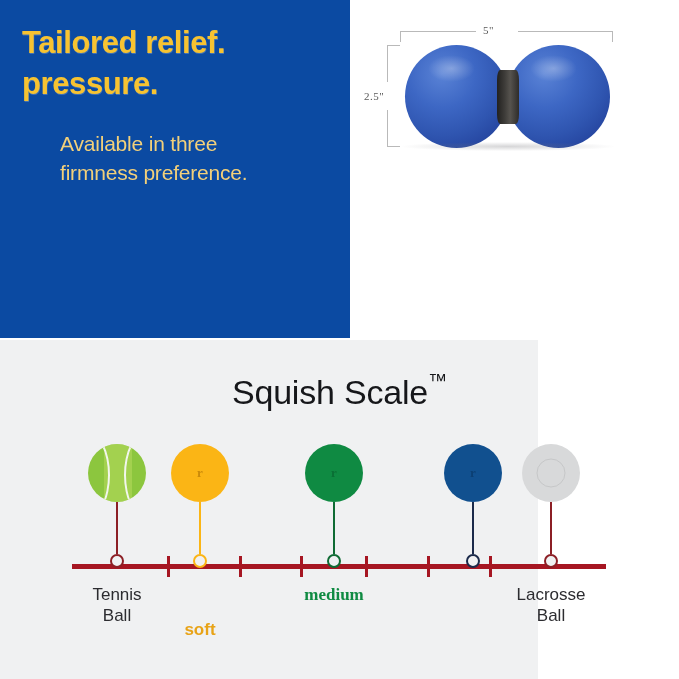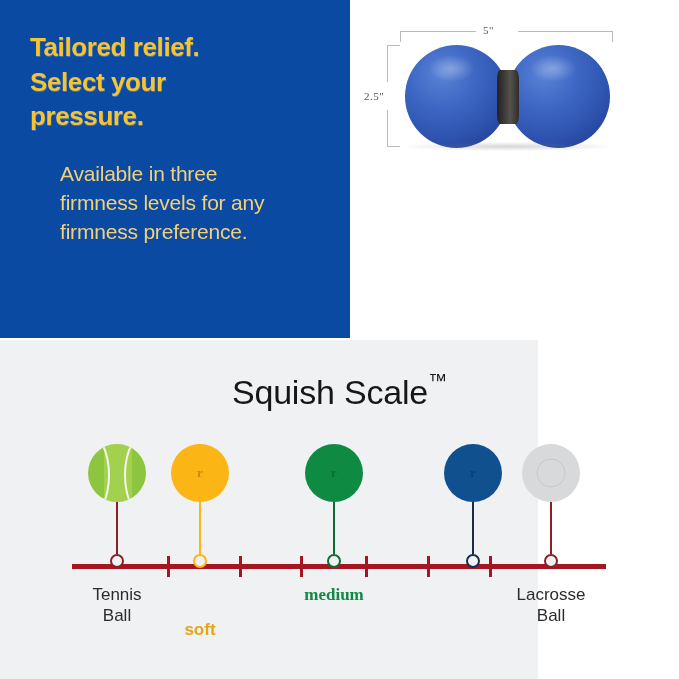--- a/index.html
+++ b/index.html
@@ -29,25 +29,25 @@
     position: absolute;
     left: 0; top: 0;
     width: 350px;
     height: 338px;
     background: #0b4aa2;
     box-sizing: border-box;
     padding: 22px 24px 0 22px;
   }
   #promo-headline {
     color: #f7c331;
-    font-size: 26px;
+    font-size: 31px;
     font-weight: bold;
     line-height: 1.33;
     letter-spacing: -0.4px;
-    margin: 8px;
+    margin: 0;
     text-shadow: 0.5px 0.5px 0 rgba(255,255,255,0.22);
   }
   #promo-headline .hl-line { display: block; white-space: nowrap; }
   #promo-sub {
     color: #f2d07a;
     font-size: 21px;
     font-weight: normal;
     line-height: 1.38;
     letter-spacing: -0.2px;
     margin: 26px 0 0 2px;
@@ -248,26 +248,24 @@
   .caption-bold  { font-weight: bold; }
 </style>
 </head>
 <body>
 
 <div id="top-section">
 
   <div id="promo-panel">
     <h1 id="promo-headline">
       <span class="hl-line">Tailored relief.</span>
-      <span class="hl-line">Select your</span>
       <span class="hl-line">pressure.</span>
     </h1>
     <p id="promo-sub">
       <span class="sub-line">Available in three</span>
-      <span class="sub-line">firmness levels for any</span>
       <span class="sub-line">firmness preference.</span>
     </p>
   </div>
 
   <div id="product-panel">
     <div id="product-stage">
 
       <div class="guide-line" id="wb-left"></div>
       <div class="guide-line" id="wb-right"></div>
       <div class="guide-line" id="wb-tick-l"></div>

